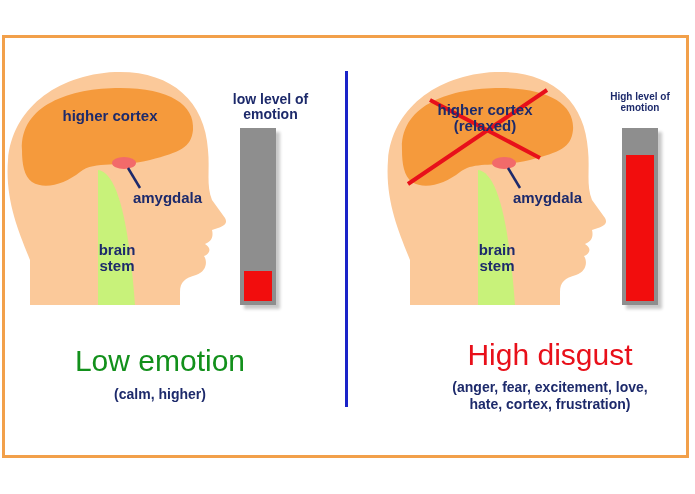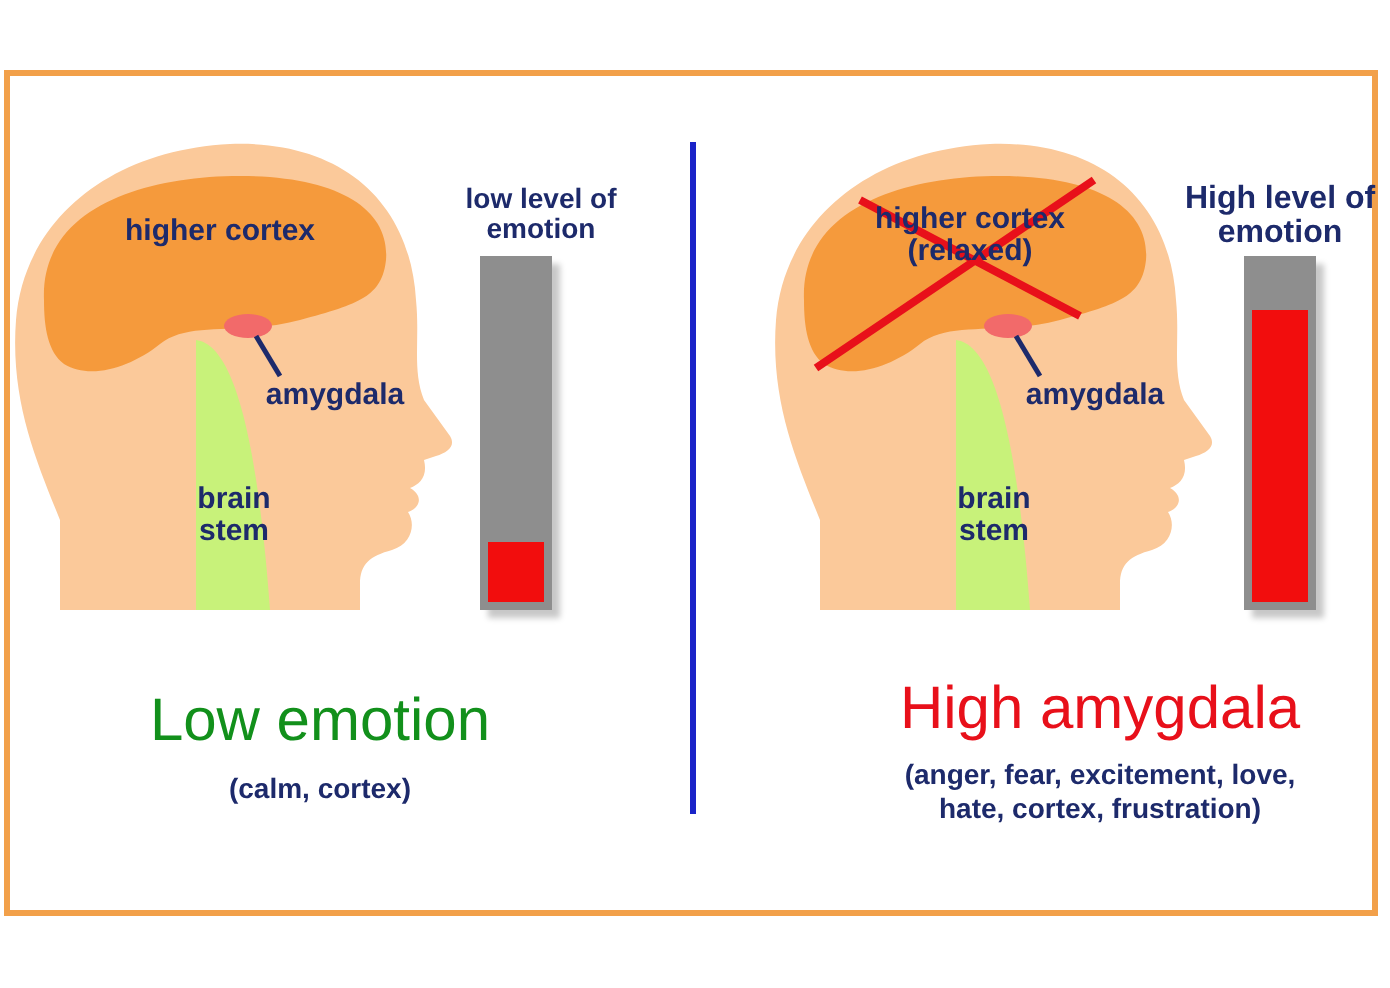--- a/index.html
+++ b/index.html
@@ -33,43 +33,43 @@
   <div>stem</div>
 </div>
 <div class="lbl" style="left:213px;top:92px;font-size:14px;width:115px;">
   <div>low level of</div>
   <div>emotion</div>
 </div>
 <div class="bar" style="left:240px;top:128px;width:36px;height:177px;">
   <div class="fill" style="height:30px;"></div>
 </div>
 <div class="title" style="left:40px;top:344px;width:240px;font-size:30px;color:#12901b;">Low emotion</div>
-<div class="sub" style="left:60px;top:386px;width:200px;">(calm, cortex)</div>
+<div class="sub" style="left:60px;top:386px;width:200px;">(calm, higher)</div>
 
 <svg class="head" style="left:380px;top:60px" width="230" height="260" viewBox="0 0 230 260">
   <path d="M30 245 L30 200 C18 170 5 140 8 100 C12 50 55 15 115 12 C170 10 205 40 208 90 C210 110 206 125 212 140 L225 158 C228 163 224 166 218 168 L212 170 C214 178 210 182 205 184 C212 188 210 194 204 196 C208 202 206 212 196 215 C185 218 180 222 180 232 L180 245 Z" fill="#fbc99a"></path>
   <path d="M22 90 C20 45 70 28 120 28 C170 28 195 45 193 70 C191 88 180 92 150 100 C120 108 95 100 80 112 C65 124 45 130 32 122 C24 116 22 104 22 90 Z" fill="#f59a3c"></path>
   <path d="M28 124 L167 30 M50 40 L160 98" stroke="#e8101a" stroke-width="4"></path>
   <path d="M98 110 C115 112 128 150 135 245 L98 245 Z" fill="#c8f27a"></path>
   <ellipse cx="124" cy="103" rx="12" ry="6" fill="#f26a6a"></ellipse>
   <line x1="128" y1="108" x2="140" y2="128" stroke="#1d2a6b" stroke-width="2.5"></line>
 </svg>
 <div class="lbl" style="left:425px;top:102px;font-size:15px;width:120px;">
   <div>higher cortex</div>
   <div>(relaxed)</div>
 </div>
 <div class="lbl" style="left:505px;top:190px;font-size:15px;width:85px;">amygdala</div>
 <div class="lbl" style="left:472px;top:242px;font-size:15px;width:50px;">
   <div>brain</div>
   <div>stem</div>
 </div>
-<div class="lbl" style="left:585px;top:92px;font-size:16px;width:110px;">
+<div class="lbl" style="left:585px;top:92px;font-size:10px;width:110px;">
   <div>High level of</div>
   <div>emotion</div>
 </div>
 <div class="bar" style="left:622px;top:128px;width:36px;height:177px;">
   <div class="fill" style="height:146px;"></div>
 </div>
-<div class="title" style="left:420px;top:338px;width:260px;font-size:30px;color:#e8101a;">High amygdala</div>
+<div class="title" style="left:420px;top:338px;width:260px;font-size:30px;color:#e8101a;">High disgust</div>
 <div class="sub" style="left:420px;top:379px;width:260px;">
   <div>(anger, fear, excitement, love,</div>
   <div>hate, cortex, frustration)</div>
 </div>
 
 </body></html>

